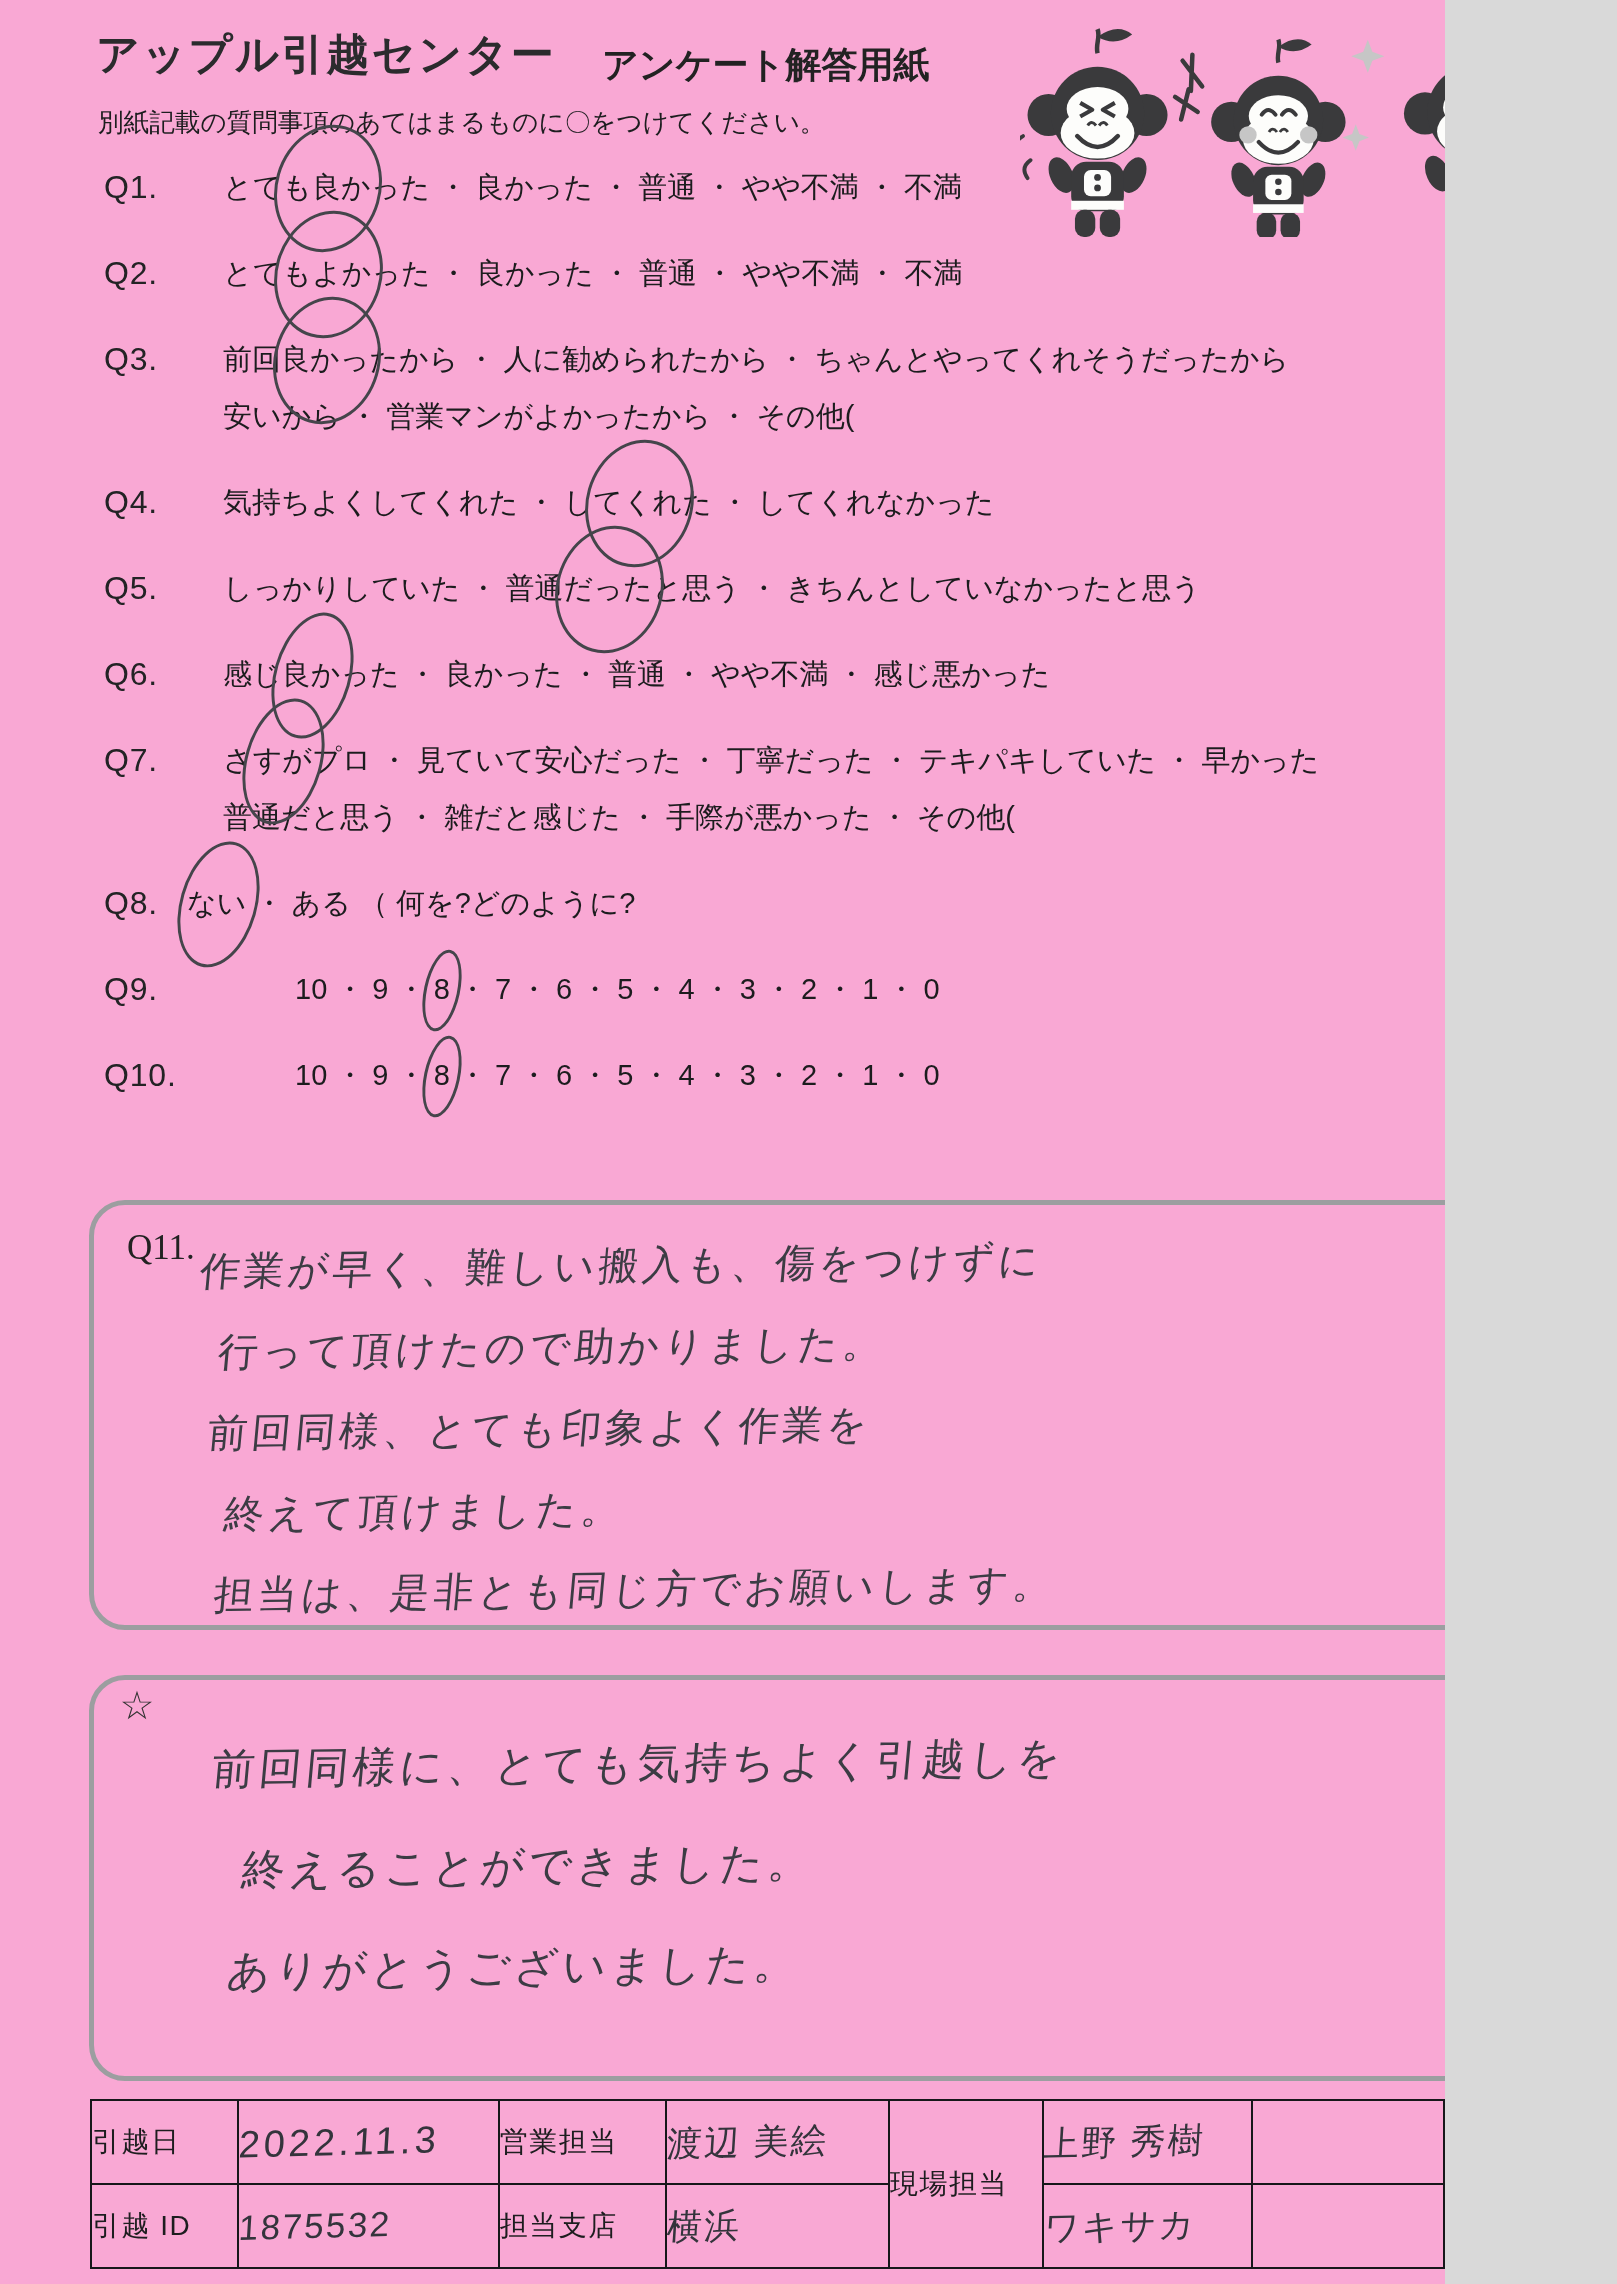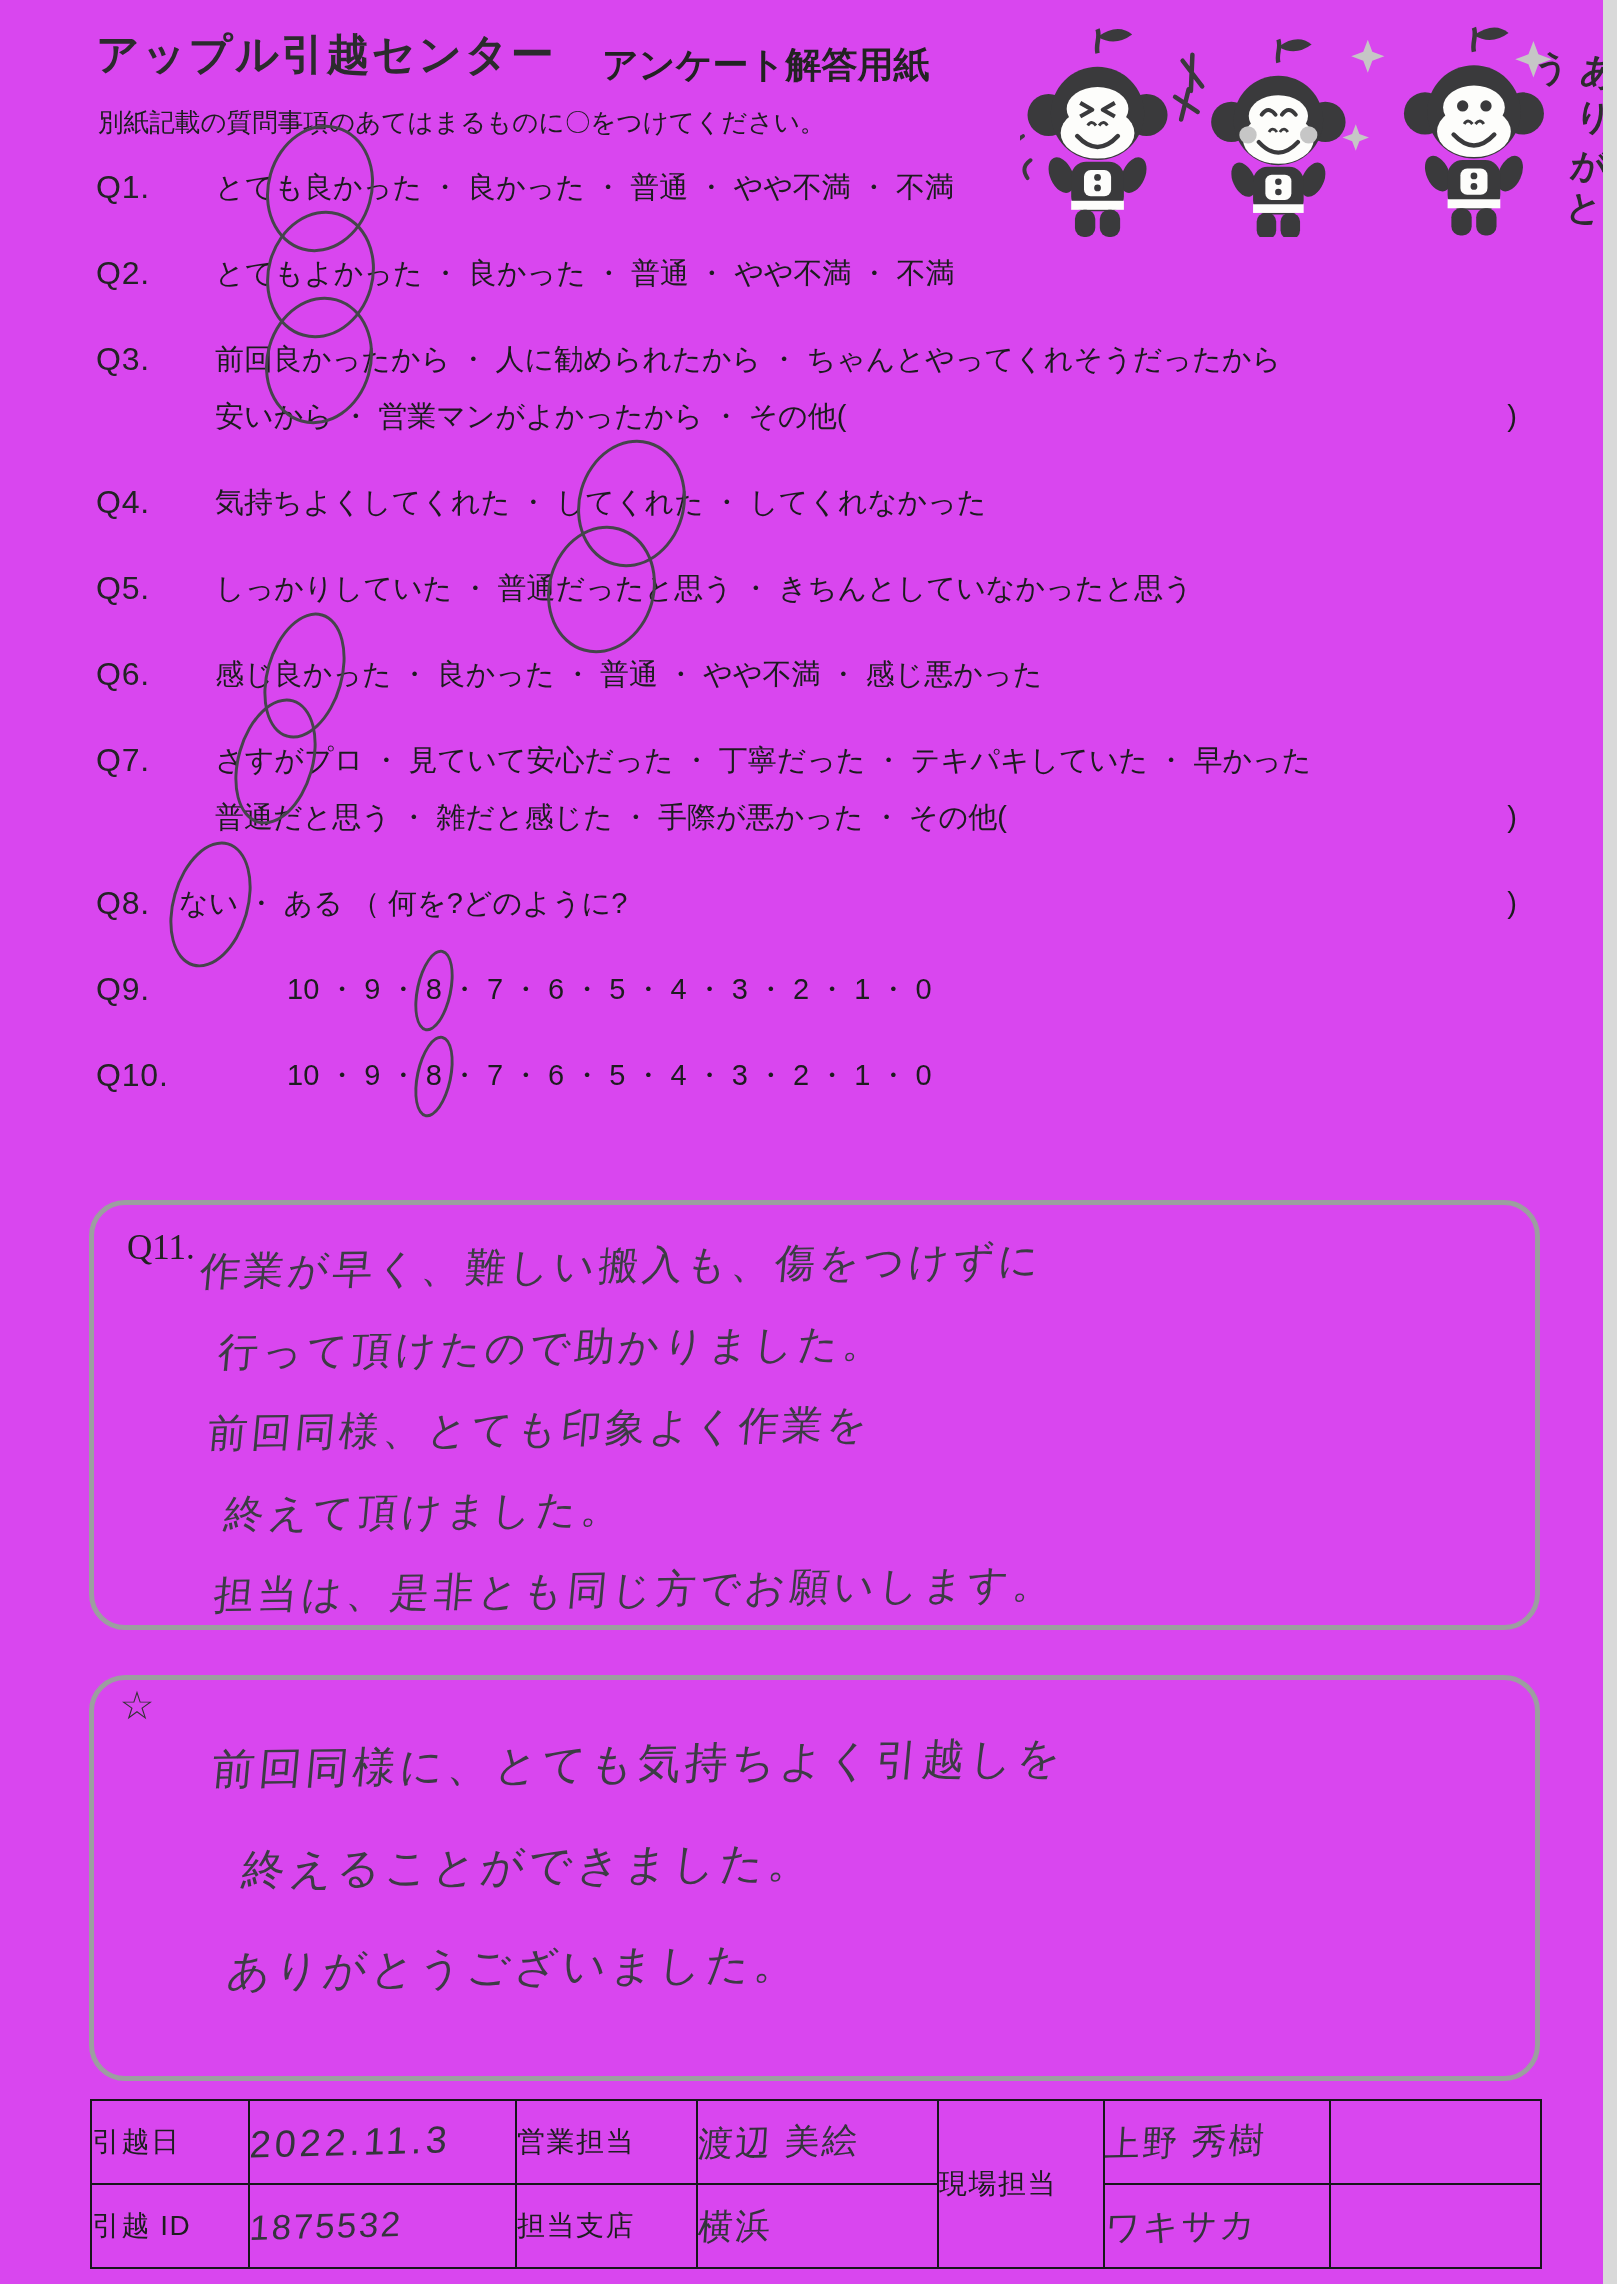--- a/index.html
+++ b/index.html
@@ -1,32 +1,32 @@
 <!DOCTYPE html>
 <html style="font-size:12px"><head>
 <meta charset="utf-8">
 <style>
   html,body{margin:0;padding:0;background:#d9d9d9;}
-  .page{position:relative;width:1603px;height:2284px;background:#d946ef;
+  .page{position:relative;width:1445px;height:2284px;background:#f9a8d4;
         font-family:"Liberation Sans",sans-serif;color:#1c1c1e;overflow:hidden;}
 
   
   .title{position:absolute;left:96px;top:25.6px;font-size:43px;font-weight:900;
          letter-spacing:2.3px;color:#2b2b2d;}
   .subtitle{position:absolute;left:602px;top:41px;font-size:36px;font-weight:700;color:#222;}
   .instruction{position:absolute;left:98px;top:105px;font-size:25.6px;margin:0;color:#1d1d1f;}
 
   
   .mascots{position:absolute;left:1020px;top:16.6px;width:596px;height:220px;}
   .thanks{position:absolute;right:1.5px;top:10.5px;writing-mode:vertical-rl;
           font-size:35px;font-weight:800;letter-spacing:6.8px;color:#2c2c2e;
           transform:rotate(6deg);}
 
   
-  .questions{position:absolute;left:96px;top:166px;width:1439px;}
+  .questions{position:absolute;left:104px;top:166px;width:1439px;}
   .q-row{display:flex;align-items:flex-start;margin-bottom:44px;font-size:29px;line-height:42px;}
   .q-label{width:119px;flex:0 0 auto;font-size:32px;letter-spacing:0.8px;color:#232325;}
   .q-content{flex:1;display:flex;flex-direction:column;gap:15px;}
   .q-line{display:flex;align-items:baseline;}
   .q-line span{white-space:pre;}
   .close{margin-left:auto;padding-right:18px;}
   .row-q4{margin-top:30px;}
   .row-q8{margin-top:39px;}
   .row-q8 .q-label{width:83px;}
   .row-q9 .q-content,.row-q10 .q-content{margin-left:72px;}

